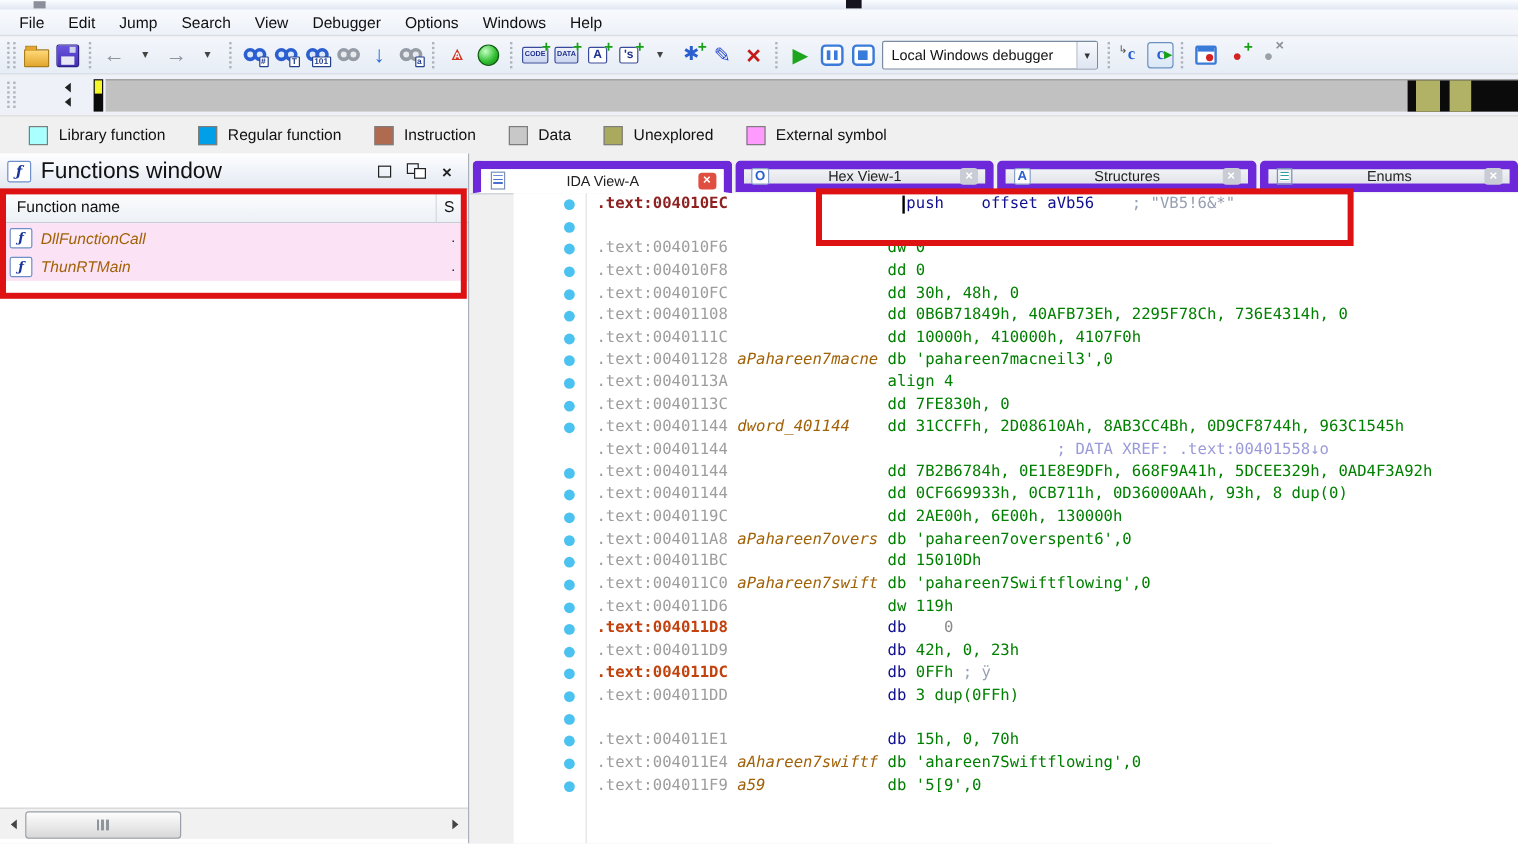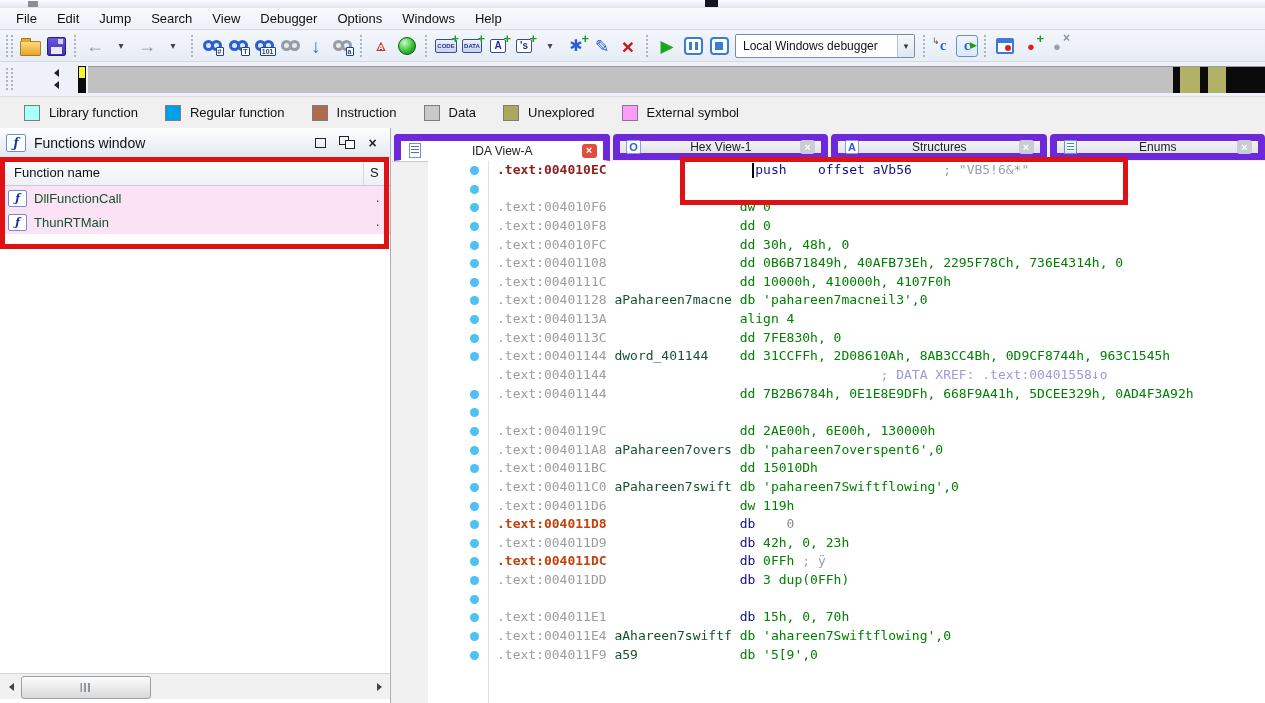--- a/index.html
+++ b/index.html
@@ -74,21 +74,21 @@
   .leg .lb{font-size:13px;}
 
   
   #funcpanel{left:0;top:128px;width:391px;height:575px;background:#fff;border-right:1px solid #aab0ba;box-sizing:border-box;}
   #functitle{position:absolute;left:0;top:0;width:100%;height:30px;background:linear-gradient(#fdfeff,#e3e9f2);
              border-bottom:1px solid #c4cad4;display:flex;align-items:center;box-sizing:border-box;}
   .ficon{width:18px;height:16px;background:#fff;border:1px solid #6f8fc8;border-radius:2px;color:#16349c;
          font-family:"DejaVu Serif",serif;font-style:italic;font-weight:bold;font-size:12px;
          display:flex;align-items:center;justify-content:center;line-height:1;}
   #functitle .ficon{margin-left:6px;}
-  #functitle .t{font-size:14px;margin-left:8px;flex:1;}
+  #functitle .t{font-size:19px;margin-left:8px;flex:1;}
   .winbtn{width:17px;height:15px;display:flex;align-items:center;justify-content:center;margin-right:9px;}
   .winbtn .sq{width:9px;height:8px;border:1px solid #222;}
   .winbtn .sq2{width:8px;height:7px;border:1px solid #222;position:relative;background:#fff;margin-left:-4px;margin-top:4px;}
   .winbtn .sq2b{width:8px;height:7px;border:1px solid #222;position:relative;margin-bottom:4px;}
   .winbtn .x{font-size:14px;font-weight:bold;color:#222;line-height:1;}
   #funchead{position:absolute;left:0;top:32px;width:100%;height:26px;background:linear-gradient(#fcfdfe,#edf0f5);
             border-bottom:1px solid #c8ccd4;display:flex;align-items:center;box-sizing:border-box;}
   #funchead .c1{font-size:13px;padding-left:14px;flex:1;}
   #funchead .div{width:1px;height:100%;background:#d4d8de;}
   #funchead .c2{font-size:13px;width:20px;padding-left:6px;}
@@ -132,21 +132,21 @@
            font-family:"DejaVu Sans Mono",monospace;font-size:13px;line-height:18.65px;}
   #listing .vline{position:absolute;left:60px;top:0;bottom:0;width:1px;background:#e2e2e2;}
   .lline{position:relative;height:18.65px;white-space:pre;}
   .lline .dot{position:absolute;left:42px;top:5px;width:9px;height:9px;border-radius:50%;background:#4cc2f1;}
   .lline .txt{position:absolute;left:69px;top:0;}
   .ah{color:#8f2121;font-weight:bold;}
   .ad{color:#9d9d9d;}
   .au{color:#c2410c;font-weight:bold;}
   .gr{color:#008000;}
   .ny{color:#10108e;}
-  .nm{color:#14532d;}
+  .nm{color:#a16207;font-style:italic;}
   .fn{color:#0a0af0;}
   .cm{color:#97a0b3;}
   .xr{color:#9a9ada;}
   .sp{color:#8a8a8a;}
   .gy{color:#8a8a8a;}
   .pl{color:#000;}
   #caret{left:752px;top:163px;width:2px;height:15px;background:#000;z-index:60;}
 </style>
 </head>
 <body>
@@ -434,21 +434,21 @@
       <div class="lline"><span class="dot"></span><span class="txt"><span class="ad">.text:004010F8</span><span class="pl">                 </span><span class="gr">dd 0</span></span></div>
       <div class="lline"><span class="dot"></span><span class="txt"><span class="ad">.text:004010FC</span><span class="pl">                 </span><span class="gr">dd 30h, 48h, 0</span></span></div>
       <div class="lline"><span class="dot"></span><span class="txt"><span class="ad">.text:00401108</span><span class="pl">                 </span><span class="gr">dd 0B6B71849h, 40AFB73Eh, 2295F78Ch, 736E4314h, 0</span></span></div>
       <div class="lline"><span class="dot"></span><span class="txt"><span class="ad">.text:0040111C</span><span class="pl">                 </span><span class="gr">dd 10000h, 410000h, 4107F0h</span></span></div>
       <div class="lline"><span class="dot"></span><span class="txt"><span class="ad">.text:00401128</span><span class="pl"> </span><span class="nm">aPahareen7macne</span><span class="pl"> </span><span class="gr">db 'pahareen7macneil3',0</span></span></div>
       <div class="lline"><span class="dot"></span><span class="txt"><span class="ad">.text:0040113A</span><span class="pl">                 </span><span class="gr">align 4</span></span></div>
       <div class="lline"><span class="dot"></span><span class="txt"><span class="ad">.text:0040113C</span><span class="pl">                 </span><span class="gr">dd 7FE830h, 0</span></span></div>
       <div class="lline"><span class="dot"></span><span class="txt"><span class="ad">.text:00401144</span><span class="pl"> </span><span class="nm">dword_401144</span><span class="pl">    </span><span class="gr">dd 31CCFFh, 2D08610Ah, 8AB3CC4Bh, 0D9CF8744h, 963C1545h</span></span></div>
       <div class="lline"><span class="txt"><span class="ad">.text:00401144</span><span class="pl">                                   </span><span class="xr">; DATA XREF: .text:00401558↓o</span></span></div>
       <div class="lline"><span class="dot"></span><span class="txt"><span class="ad">.text:00401144</span><span class="pl">                 </span><span class="gr">dd 7B2B6784h, 0E1E8E9DFh, 668F9A41h, 5DCEE329h, 0AD4F3A92h</span></span></div>
-      <div class="lline"><span class="dot"></span></div>
+      <div class="lline"><span class="dot"></span><span class="txt"><span class="ad">.text:00401144</span><span class="pl">                 </span><span class="gr">dd 0CF669933h, 0CB711h, 0D36000AAh, 93h, 8 dup(0)</span></span></div>
       <div class="lline"><span class="dot"></span><span class="txt"><span class="ad">.text:0040119C</span><span class="pl">                 </span><span class="gr">dd 2AE00h, 6E00h, 130000h</span></span></div>
       <div class="lline"><span class="dot"></span><span class="txt"><span class="ad">.text:004011A8</span><span class="pl"> </span><span class="nm">aPahareen7overs</span><span class="pl"> </span><span class="gr">db 'pahareen7overspent6',0</span></span></div>
       <div class="lline"><span class="dot"></span><span class="txt"><span class="ad">.text:004011BC</span><span class="pl">                 </span><span class="gr">dd 15010Dh</span></span></div>
       <div class="lline"><span class="dot"></span><span class="txt"><span class="ad">.text:004011C0</span><span class="pl"> </span><span class="nm">aPahareen7swift</span><span class="pl"> </span><span class="gr">db 'pahareen7Swiftflowing',0</span></span></div>
       <div class="lline"><span class="dot"></span><span class="txt"><span class="ad">.text:004011D6</span><span class="pl">                 </span><span class="gr">dw 119h</span></span></div>
       <div class="lline"><span class="dot"></span><span class="txt"><span class="au">.text:004011D8</span><span class="pl">                 </span><span class="ny">db</span><span class="gy">    0</span></span></div>
       <div class="lline"><span class="dot"></span><span class="txt"><span class="ad">.text:004011D9</span><span class="pl">                 </span><span class="ny">db</span><span class="gr"> 42h, 0, 23h</span></span></div>
       <div class="lline"><span class="dot"></span><span class="txt"><span class="au">.text:004011DC</span><span class="pl">                 </span><span class="ny">db</span><span class="gr"> 0FFh</span><span class="cm"> ; ÿ</span></span></div>
       <div class="lline"><span class="dot"></span><span class="txt"><span class="ad">.text:004011DD</span><span class="pl">                 </span><span class="ny">db</span><span class="gr"> 3 dup(0FFh)</span></span></div>
       <div class="lline"><span class="dot"></span></div>

